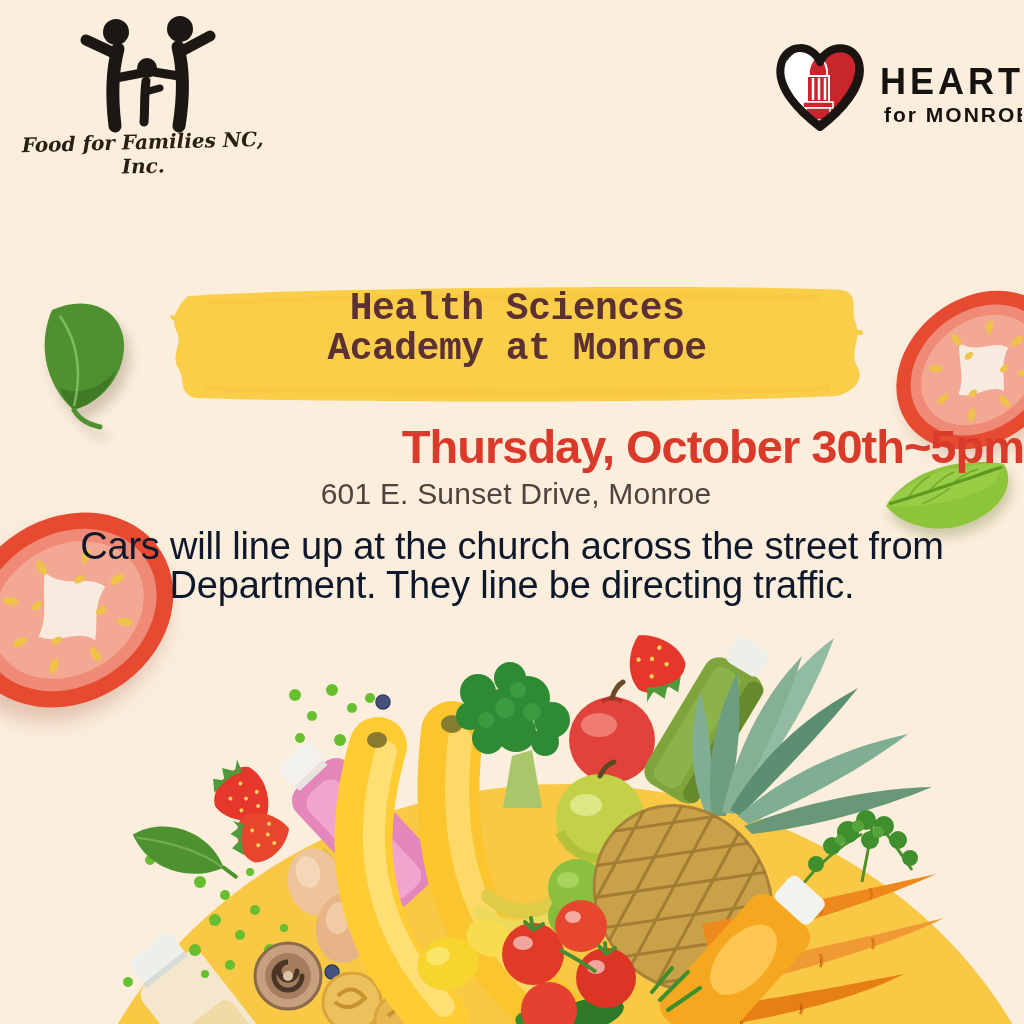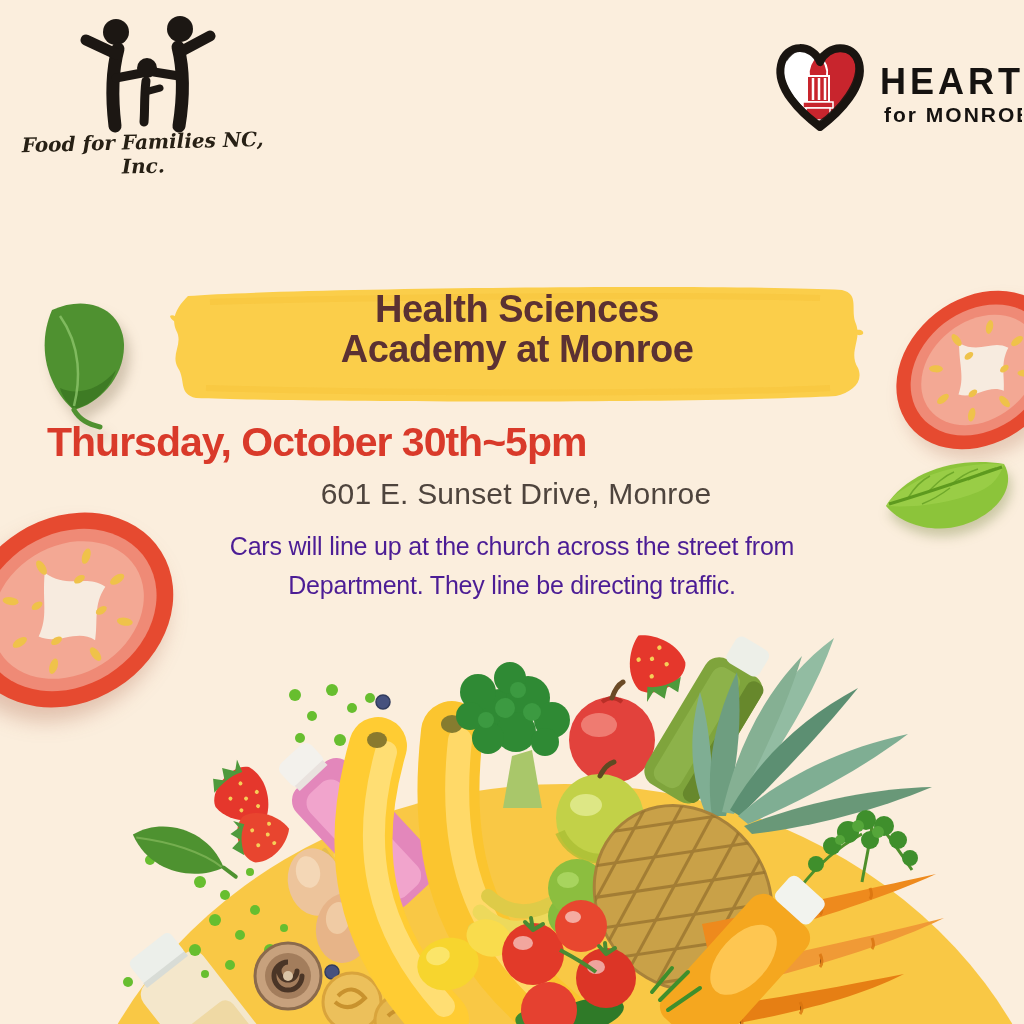--- a/index.html
+++ b/index.html
@@ -17,39 +17,39 @@
     font-size:20px;color:#272015;transform:rotate(-1.5deg);
   }
   .heart-logo{left:772px;top:32px;width:250px;height:116px;}
   
   .title{
     left:0;right:0;top:46px;text-align:center;
     font-size:113px;font-weight:800;line-height:99px;
     letter-spacing:-3px;color:#E23B2C;
   }
   
-  .banner{left:170px;top:280px;width:694px;height:130px;}
+  .banner{left:170px;top:280px;width:694px;height:130px;font-family:Liberation Mono, monospace;}
   .banner svg{position:absolute;left:0;top:0;}
   .banner-text{
     position:absolute;left:0;right:0;top:9px;text-align:center;
     font-size:38px;font-weight:700;line-height:40px;color:#5B3133;
     letter-spacing:-0.5px;
   }
   
   .datetime{
-    left:0;right:0;top:419px;text-align:left;
-    font-size:41px;font-weight:800;color:#D93A2A;letter-spacing:-1px;margin-left:47px;
+    left:0;right:0;top:419px;text-align:right;
+    font-size:47px;font-weight:800;color:#D93A2A;letter-spacing:-1px;margin-left:47px;
   }
   .address{
     left:8px;right:0;top:477px;text-align:center;
     font-size:30px;color:#4E443D;letter-spacing:0.2px;
   }
   .instructions{
     left:0;right:0;top:527px;text-align:center;
-    font-size:25px;line-height:39px;color:#4c1d95;letter-spacing:-0.2px;
+    font-size:38px;line-height:39px;color:#0f172a;letter-spacing:-0.2px;
   }
   
   .left-leaf{left:22px;top:292px;filter:drop-shadow(6px 10px 6px rgba(90,70,40,.25));}
   .left-tomato{left:-72px;top:498px;filter:drop-shadow(-6px 14px 10px rgba(150,60,30,.25));}
   .right-tomato{left:872px;top:282px;filter:drop-shadow(6px 10px 8px rgba(150,60,30,.2));}
   .mint-leaf{left:878px;top:446px;filter:drop-shadow(3px 8px 6px rgba(90,110,30,.3));}
   .montage{left:0;top:620px;}
 </style>
 </head>
 <body>

